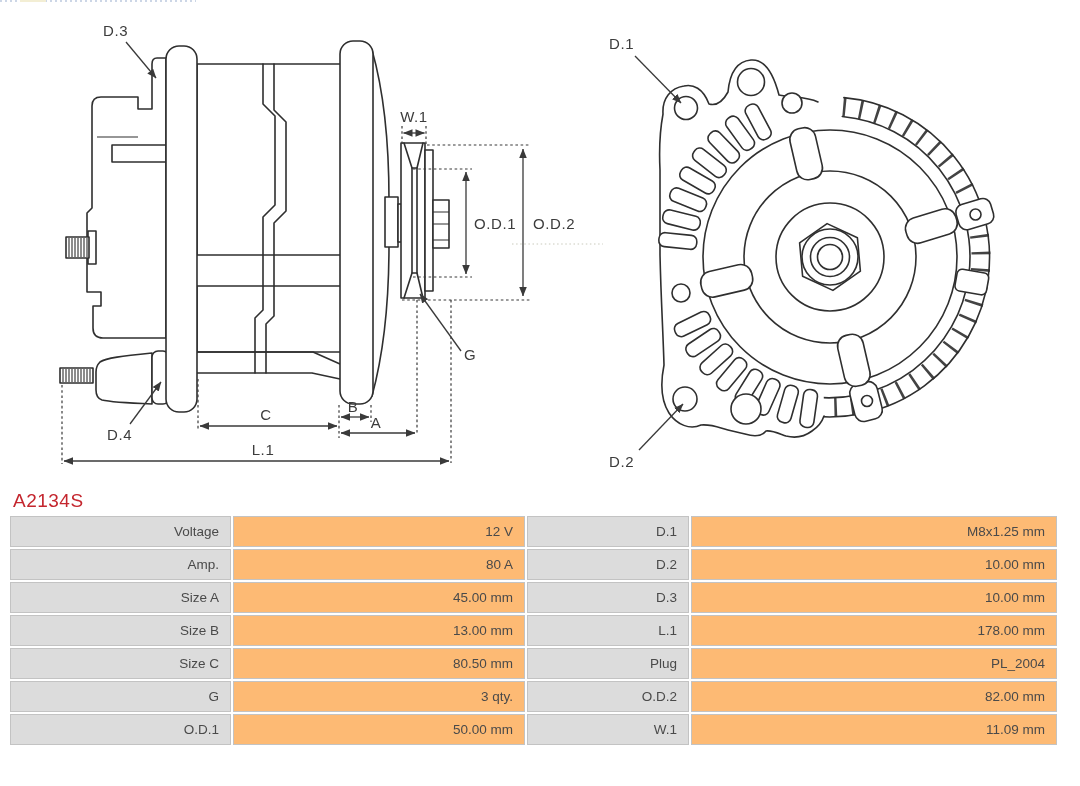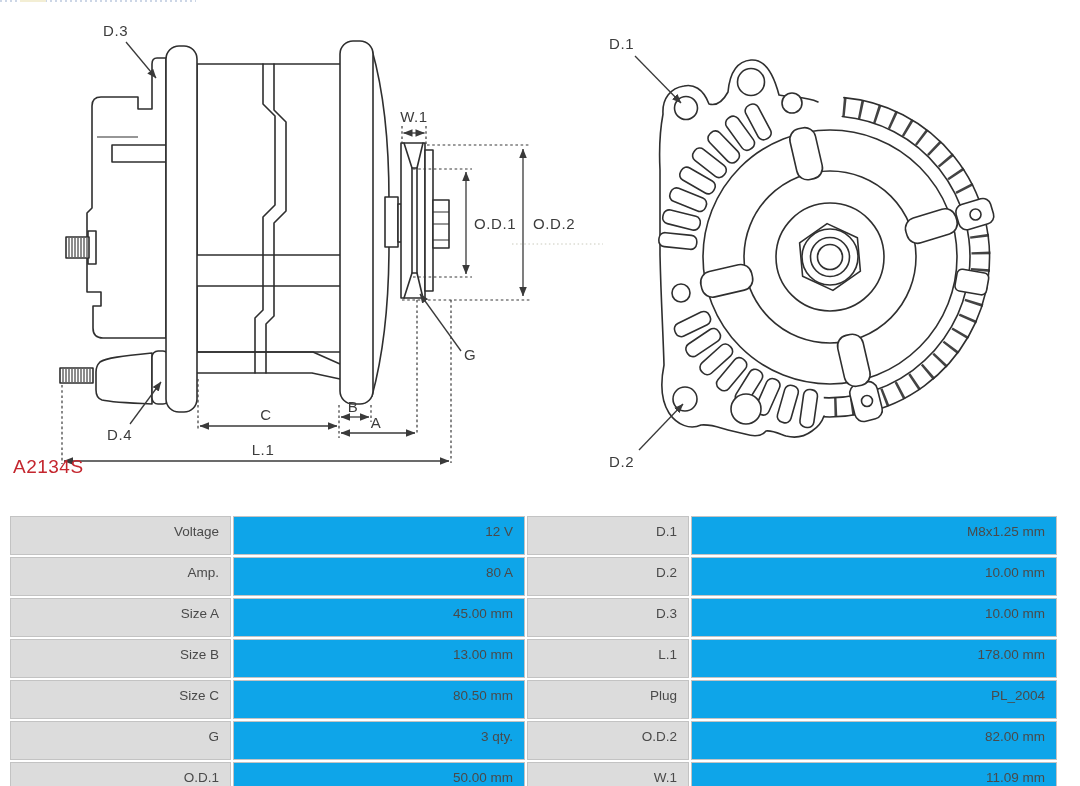--- a/index.html
+++ b/index.html
@@ -13,29 +13,29 @@
   #diagram{position:absolute;left:0;top:0;width:1080px;height:480px;}
   .fw{fill:#ffffff;stroke:#2f2f2f;stroke-width:1.6;stroke-linejoin:round;}
   .ln{fill:none;stroke:#2f2f2f;stroke-width:1.6;stroke-linejoin:round;stroke-linecap:round;}
   .thin{fill:none;stroke:#2f2f2f;stroke-width:1.1;}
   .dim{fill:none;stroke:#3a3a3a;stroke-width:1.3;}
   .dot{fill:none;stroke:#3a3a3a;stroke-width:1.2;stroke-dasharray:2.6 2.6;}
   .faint{fill:none;stroke:#c9cabc;stroke-width:1;stroke-dasharray:1.5 2.6;}
   .ticks{fill:none;stroke:#2f2f2f;stroke-width:19;stroke-dasharray:2.6 14.2;}
   .lbl{font-family:"Liberation Sans",sans-serif;font-size:15px;fill:#3c3c3c;letter-spacing:.6px;}
   
-  #part-number{position:absolute;left:13px;top:456px;font-size:19px;letter-spacing:.5px;color:#c4262e;}
+  #part-number{position:absolute;left:13px;top:490px;font-size:19px;letter-spacing:.5px;color:#c4262e;}
   
   #spec-wrap{position:absolute;left:8px;top:514px;}
   table.spec{border-collapse:separate;border-spacing:2px;table-layout:fixed;width:1049px;
     font-size:13.5px;color:#4a4a4a;}
-  table.spec td{border:1px solid #c3c3c3;height:29px;padding:0 11px 8px 4px;text-align:right;
+  table.spec td{border:1px solid #c3c3c3;height:29px;padding:0 11px 0 4px;text-align:right;
     overflow:hidden;white-space:nowrap;}
   td.cell-label{background:#dcdcdc;}
-  td.cell-value{background:#0ea5e9;}
+  td.cell-value{background:#fdba74;}
 </style>
 </head>
 <body>
 
 <div id="page">
 
   <div id="edge-artifact">
       <span class="yellow"></span>
     </div>
 

